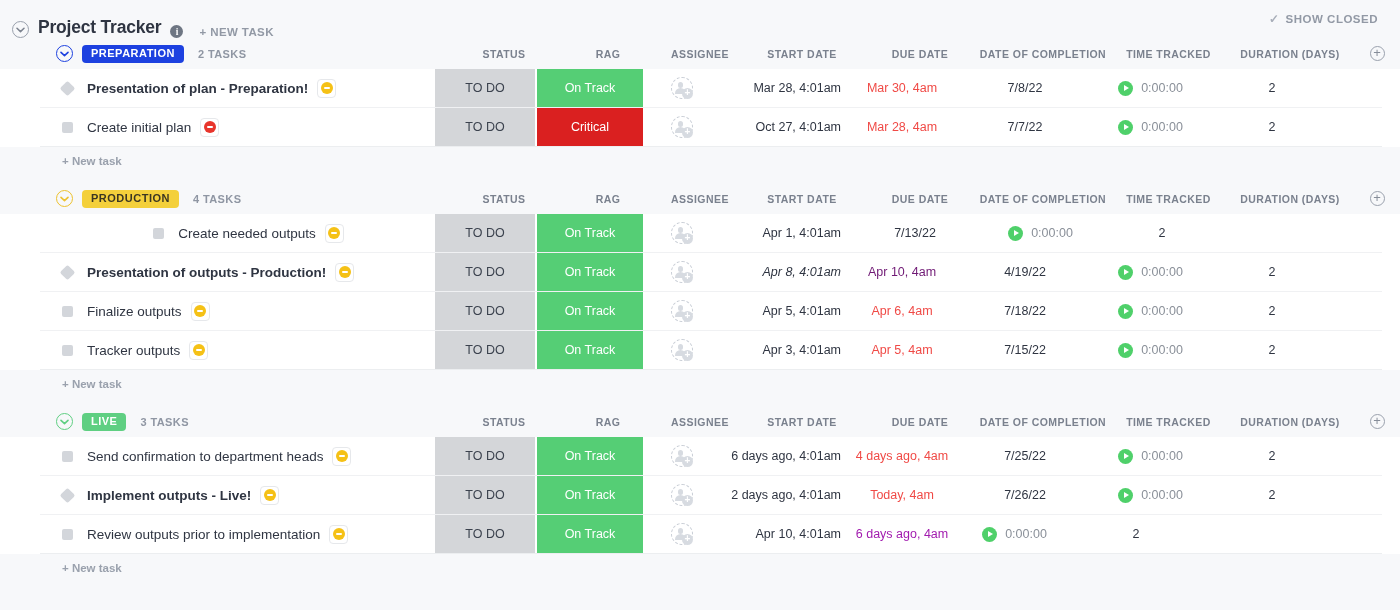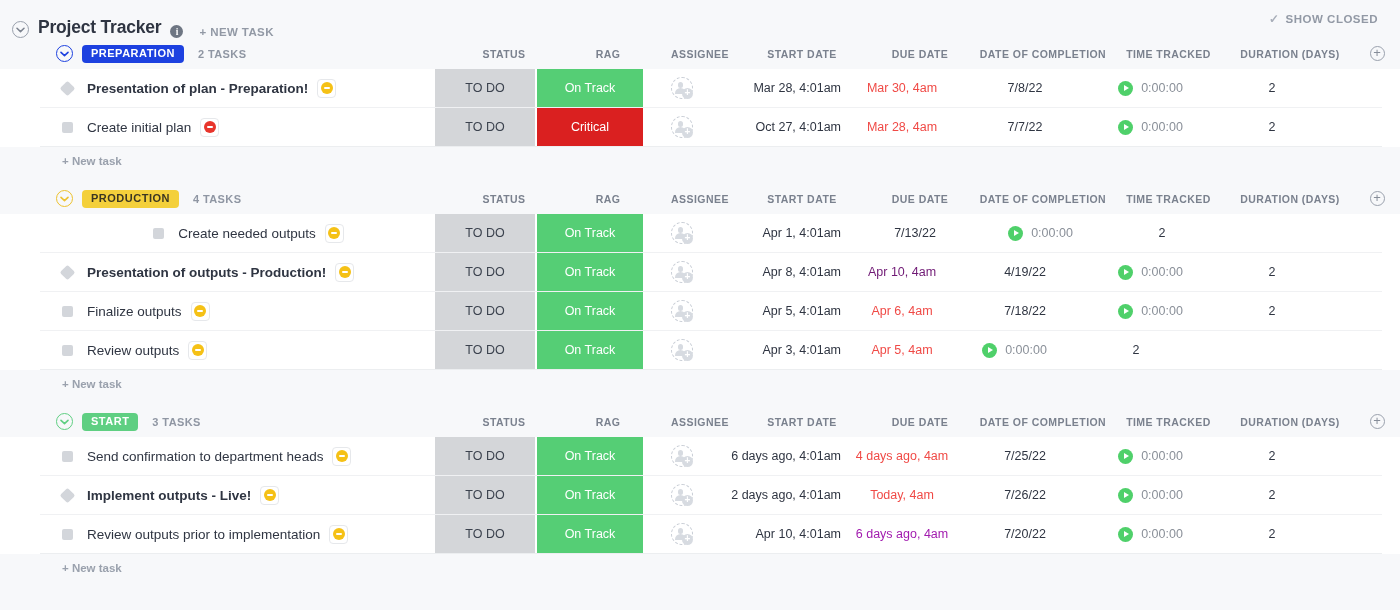--- a/index.html
+++ b/index.html
@@ -384,21 +384,21 @@
           </div>
           <div class="cell cell-status" style="background: rgb(212, 214, 217); width: 102px;">TO DO</div>
           <div class="cell cell-rag" style="background: rgb(85, 206, 117); width: 106px;">On Track</div>
           <div class="cell cell-assignee" style="width: 78px;">
             <div class="avatar">
               <div class="head"></div>
               <div class="body"></div>
               <div class="plusbadge">+</div>
             </div>
           </div>
-          <div class="cell cell-start" style="width: 126px;">Apr 8, 4:01am</div>
+          <div class="cell cell-start" style="width: 126px; font-style: italic;">Apr 8, 4:01am</div>
           <div class="cell cell-due" style="color: #701a75; width: 110px;">Apr 10, 4am</div>
           <div class="cell cell-doc" style="width: 136px;">4/19/22</div>
           <div class="cell cell-time" style="width: 115px;">
             <div class="play-circle">
               <div class="play-tri"></div>
             </div>
             <span class="time-val">0:00:00</span>
           </div>
           <div class="cell cell-dur" style="width: 128px;">2</div>
           <div class="cell cell-tail" style="width: 46px;"></div>
@@ -430,59 +430,60 @@
               <div class="play-tri"></div>
             </div>
             <span class="time-val">0:00:00</span>
           </div>
           <div class="cell cell-dur" style="width: 128px;">2</div>
           <div class="cell cell-tail" style="width: 46px;"></div>
         </div>
         <div class="task-row">
           <div class="cell-name" style="width: 395px;">
             <div class="task-icon square"></div>
-            <div class="task-name">Review outputs</div>
+            <div class="task-name">Tracker outputs</div>
             <div class="prio-flag">
               <div class="prio-dot" style="background: rgb(245, 193, 22);">
                 <div class="bar"></div>
               </div>
             </div>
           </div>
           <div class="cell cell-status" style="background: rgb(212, 214, 217); width: 102px;">TO DO</div>
           <div class="cell cell-rag" style="background: rgb(85, 206, 117); width: 106px;">On Track</div>
           <div class="cell cell-assignee" style="width: 78px;">
             <div class="avatar">
               <div class="head"></div>
               <div class="body"></div>
               <div class="plusbadge">+</div>
             </div>
           </div>
           <div class="cell cell-start" style="width: 126px;">Apr 3, 4:01am</div>
           <div class="cell cell-due" style="color: rgb(240, 74, 70); width: 110px;">Apr 5, 4am</div>
+          <div class="cell cell-doc" style="width: 136px;">7/15/22</div>
           <div class="cell cell-time" style="width: 115px;">
             <div class="play-circle">
               <div class="play-tri"></div>
             </div>
             <span class="time-val">0:00:00</span>
           </div>
           <div class="cell cell-dur" style="width: 128px;">2</div>
           <div class="cell cell-tail" style="width: 46px;"></div>
         </div>
       </div>
       <div class="newtask-row">+ New task</div>
     </div>
     <div class="group">
       <div class="group-header-wrap">
         <div class="group-header">
           <div class="group-chevron" style="color: rgb(95, 207, 130);">
             <svg width="9" height="6" viewBox="0 0 9 6">
               <path d="M1 1.3L4.5 4.6L8 1.3" fill="none" stroke="currentColor" stroke-width="1.6" stroke-linecap="round" stroke-linejoin="round"></path>
             </svg>
           </div>
-          <div class="group-badge" style="background: rgb(95, 207, 130); color: rgb(255, 255, 255);">START</div>
+          <div class="group-badge" style="background: rgb(95, 207, 130); color: rgb(255, 255, 255);">LIVE</div>
           <div class="group-count">3 TASKS</div>
         </div>
         <div class="col-head-row">
           <div class="col-head" style="width: 102px;">STATUS</div>
           <div class="col-head" style="width: 106px;">RAG</div>
           <div class="col-head" style="width: 78px;">ASSIGNEE</div>
           <div class="col-head" style="width: 126px;">START DATE</div>
           <div class="col-head" style="width: 110px;">DUE DATE</div>
           <div class="col-head" style="width: 136px;">DATE OF COMPLETION</div>
           <div class="col-head" style="width: 115px;">TIME TRACKED</div>
@@ -569,21 +570,20 @@
           <div class="cell cell-rag" style="background: rgb(85, 206, 117); width: 106px;">On Track</div>
           <div class="cell cell-assignee" style="width: 78px;">
             <div class="avatar">
               <div class="head"></div>
               <div class="body"></div>
               <div class="plusbadge">+</div>
             </div>
           </div>
           <div class="cell cell-start" style="width: 126px;">Apr 10, 4:01am</div>
           <div class="cell cell-due" style="color: #a21caf; width: 110px;">6 days ago, 4am</div>
-          <div class="cell cell-doc" style="width: 136px;">7/20/22</div>
           <div class="cell cell-time" style="width: 115px;">
             <div class="play-circle">
               <div class="play-tri"></div>
             </div>
             <span class="time-val">0:00:00</span>
           </div>
           <div class="cell cell-dur" style="width: 128px;">2</div>
           <div class="cell cell-tail" style="width: 46px;"></div>
         </div>
       </div>

